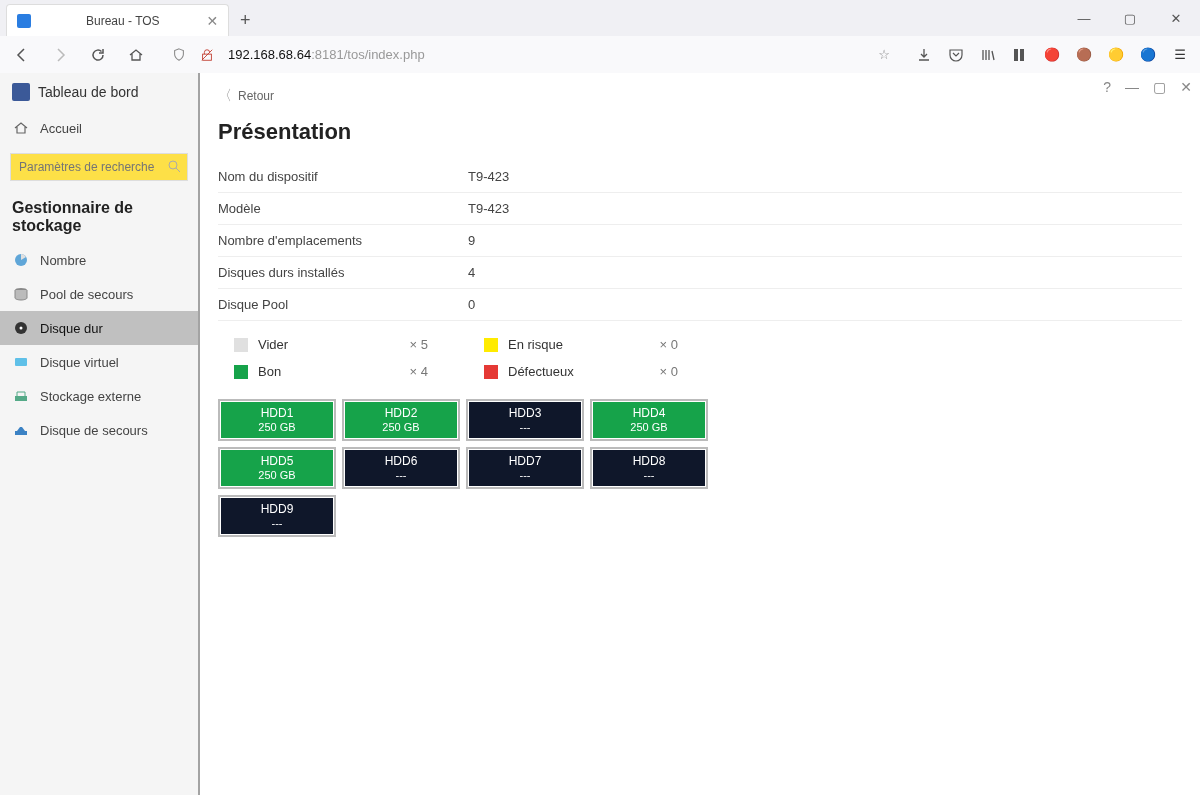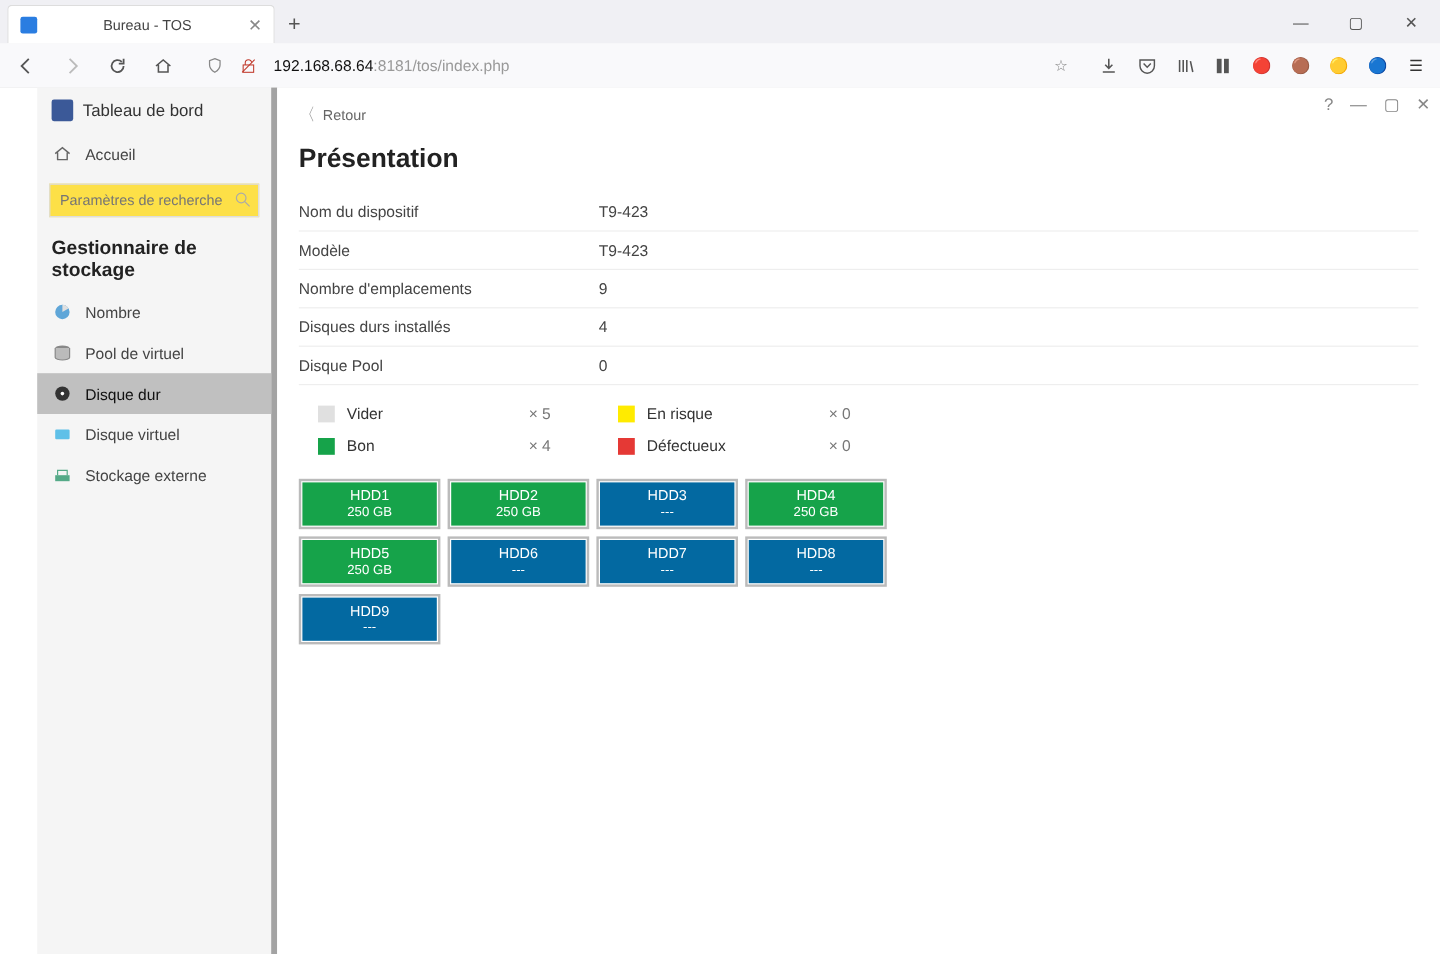--- a/index.html
+++ b/index.html
@@ -23,21 +23,21 @@
 .url-bar .lock { color: #c0392b; }
 .url-bar .url { flex: 1; }
 .url-bar .url .host { color: #111; }
 .url-bar .url .path { color: #999; }
 .url-bar .star { color: #888; margin-left: auto; }
 .right-icons { display: flex; gap: 12px; align-items: center; }
 .right-icons span { width: 20px; height: 20px; display: flex; align-items: center; justify-content: center; cursor: pointer; }
 
 
 .app { display: flex; height: 722px; }
-.sidebar { width: 200px; background: #f5f5f5; border-right: 5px solid #a3a3a3; margin-left: 31px; }
+.sidebar { width: 200px; background: #f5f5f5; border-right: 2px solid #a3a3a3; }
 .sidebar .title-row { display: flex; align-items: center; padding: 10px 12px; font-size: 14px; color: #333; }
 .sidebar .title-row .app-icon { width: 18px; height: 18px; margin-right: 8px; background: #3b5998; border-radius: 2px; display: inline-block; }
 .sidebar .nav-item { display: flex; align-items: center; padding: 9px 12px; font-size: 13px; color: #444; cursor: pointer; }
 .sidebar .nav-item .icn { width: 18px; height: 16px; margin-right: 10px; display: inline-flex; align-items: center; justify-content: center; }
 .sidebar .nav-item.active { background: #c0c0c0; color: #111; }
 .sidebar .search-box { margin: 8px 10px; position: relative; }
 .sidebar .search-box input { width: 100%; height: 28px; padding: 0 28px 0 8px; background: #fde047; border: 1px solid #ddd; font-size: 12px; color: #555; }
 .sidebar .search-box .search-icon { position: absolute; right: 6px; top: 5px; color: #aaa; }
 .sidebar .section-header { padding: 10px 12px 8px; font-size: 16px; font-weight: bold; color: #222; }
 
@@ -59,21 +59,21 @@
 .legend-item .count { margin-left: auto; color: #777; margin-right: 40px; }
 .swatch.vider { background: #e0e0e0; }
 .swatch.bon { background: #16a34a; }
 .swatch.risque { background: #ffeb00; }
 .swatch.defect { background: #e53935; }
 
 .drive-grid { display: grid; grid-template-columns: repeat(4, 118px); gap: 6px; margin: 20px 18px; }
 .drive-slot { height: 42px; border: 2px solid #bbb; background: #fff; padding: 1px; }
 .drive { height: 100%; display: flex; flex-direction: column; align-items: center; justify-content: center; font-size: 12px; }
 .drive.good { background: #16a34a; color: #fff; }
-.drive.empty { background: #0369a1; color: #fff; }
+.drive.empty { background: #0f172a; color: #fff; }
 .drive .name { font-size: 12px; line-height: 1.2; }
 .drive .size { font-size: 11px; line-height: 1.2; }
 
 
 svg { display: block; }
 </style>
 </head>
 <body>
 
 <div class="browser-chrome">
@@ -194,21 +194,21 @@
         </span>
       <span>Nombre</span>
     </div>
     <div class="nav-item">
       <span class="icn">
           <svg width="16" height="16" viewBox="0 0 16 16">
             <ellipse cx="8" cy="4" rx="6" ry="2" fill="#888"></ellipse>
             <path d="M2 4v8c0 1 3 2 6 2s6-1 6-2V4" stroke="#888" fill="#bbb"></path>
           </svg>
         </span>
-      <span>Pool de virtuel</span>
+      <span>Pool de secours</span>
     </div>
     <div class="nav-item active">
       <span class="icn">
           <svg width="16" height="16" viewBox="0 0 16 16">
             <circle cx="8" cy="8" r="6" fill="#333"></circle>
             <circle cx="8" cy="8" r="1.5" fill="#fff"></circle>
           </svg>
         </span>
       <span>Disque dur</span>
     </div>
@@ -221,20 +221,29 @@
       <span>Disque virtuel</span>
     </div>
     <div class="nav-item">
       <span class="icn">
           <svg width="16" height="16" viewBox="0 0 16 16">
             <rect x="2" y="8" width="12" height="5" fill="#5a8"></rect>
             <path d="M4 8V4h8v4" stroke="#5a8" fill="none"></path>
           </svg>
         </span>
       <span>Stockage externe</span>
+    </div>
+    <div class="nav-item">
+      <span class="icn">
+          <svg width="16" height="16" viewBox="0 0 16 16">
+            <rect x="2" y="9" width="12" height="4" fill="#3b82c4"></rect>
+            <path d="M4 9l3-4h2l3 4" fill="#3b82c4"></path>
+          </svg>
+        </span>
+      <span>Disque de secours</span>
     </div>
   </div>
 
   <div class="content">
     <div class="content-header">
       <span>?</span>
       <span>—</span>
       <span>▢</span>
       <span>✕</span>
     </div>

